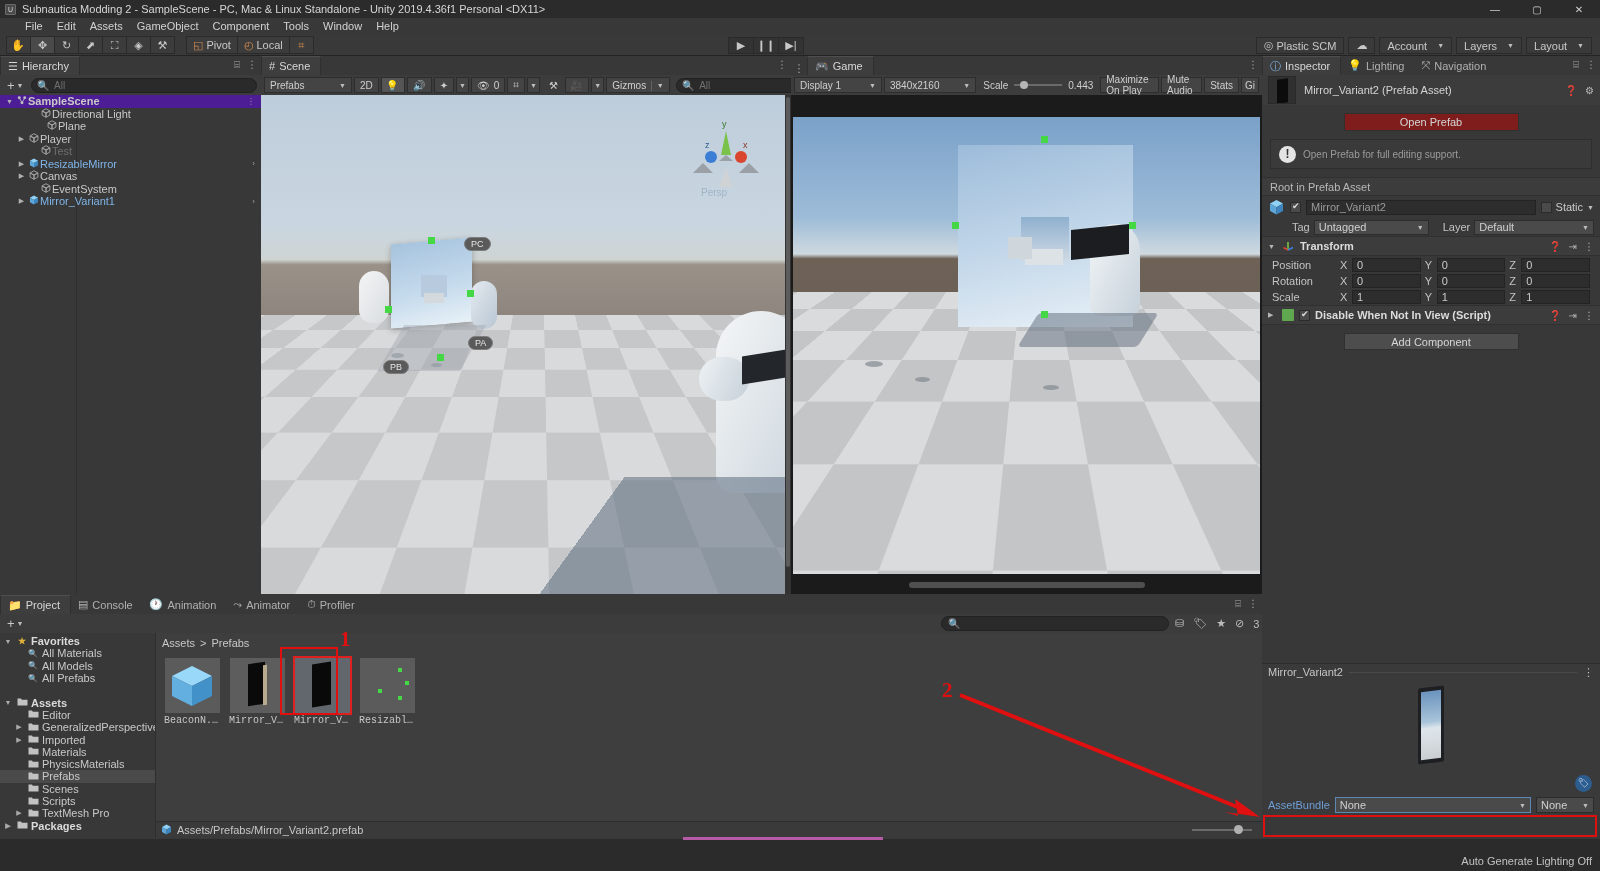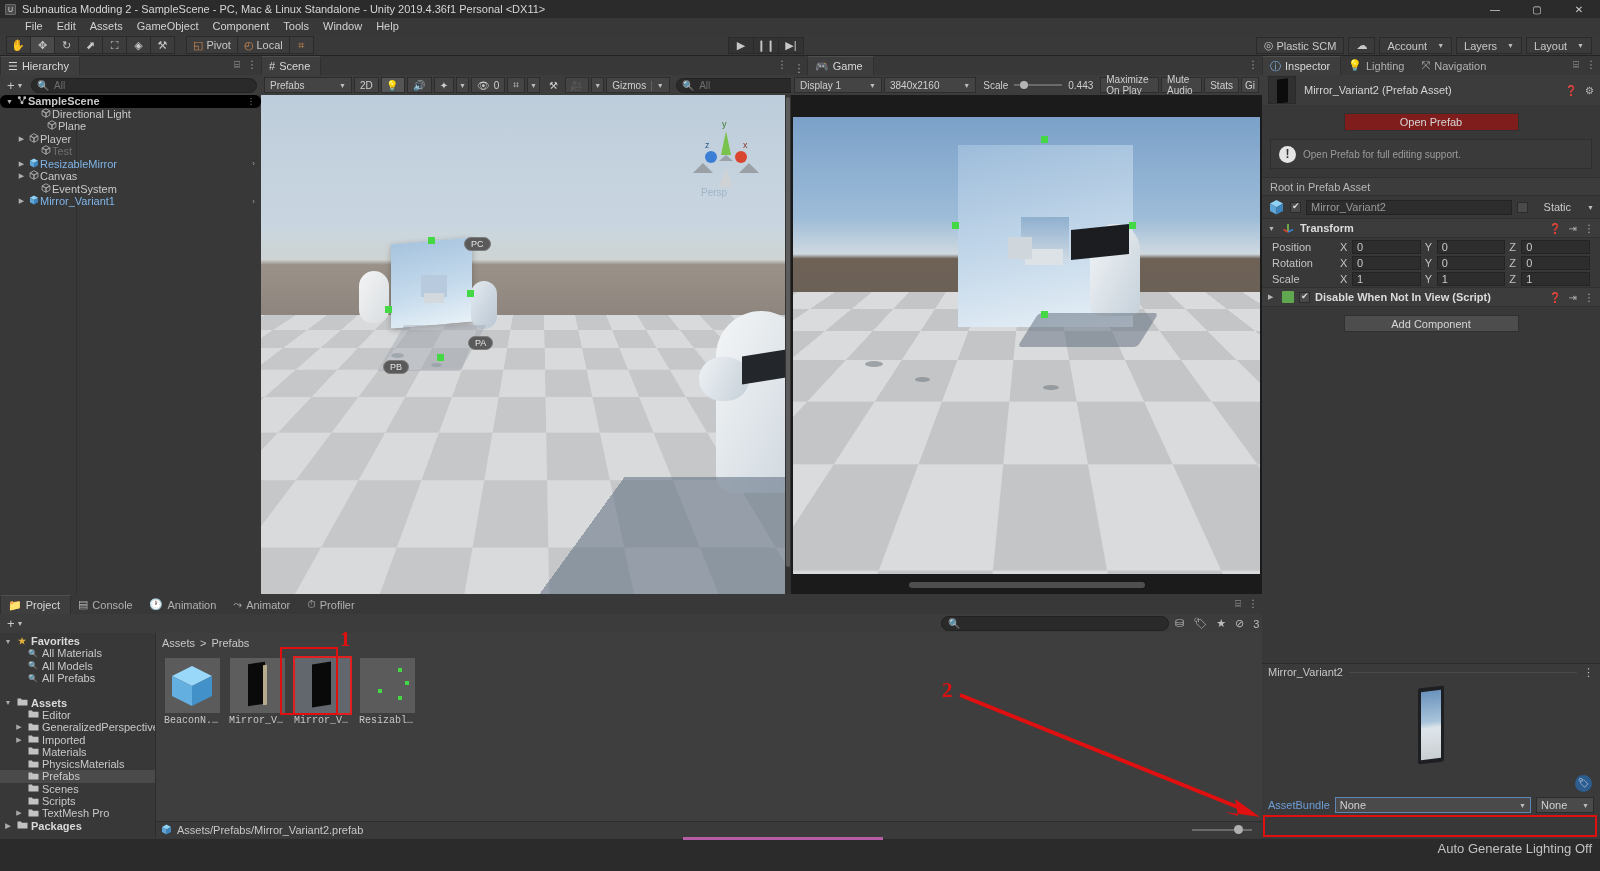--- a/index.html
+++ b/index.html
@@ -76,21 +76,21 @@
   
   #hierarchy { left:0; top:56px; width:261px; height:539px; background:#383838; }
   .h-toolbar { height:20px; background:#3c3c3c; display:flex; align-items:center; padding:0 4px; gap:4px;}
   .plus-btn { display:flex; align-items:center; gap:2px; color:#c8c8c8; font-size:13px; padding:0 3px; }
   .search-box {
     flex:1; height:15px; background:#2a2a2a; border:1px solid #212121; border-radius:8px;
     display:flex; align-items:center; padding:0 6px; gap:4px; color:#707070; font-size:10px;
   }
   .h-body { background:#383838; height:499px; position:relative; overflow:hidden; }
   .h-row { height:12.5px; display:flex; align-items:center; font-size:11px; color:#c9c9c9; padding-left:4px; white-space:nowrap;}
-  .h-row.selected { background:#000000;border-radius:6px; }
+  .h-row.selected { background:#4c1d95; }
   .h-row .arrow { width:11px; text-align:center; font-size:7px; color:#b0b0b0; flex:0 0 11px;}
   .h-row .gicon { width:13px; text-align:center; font-size:10px; flex:0 0 13px;}
   .h-row .chev-r { margin-left:auto; margin-right:6px; font-size:8px; color:#a0a0a0;}
   .blue-txt { color:#7fb4e8; }
   .dim-txt { color:#6e6e6e; }
 
   
   #sceneview { left:261px; top:56px; width:530px; height:539px; }
   #gameview { left:791px; top:56px; width:471px; height:539px; }
   .sv-toolbar { height:20px; background:#3c3c3c; display:flex; align-items:center; padding:0 3px; gap:2px; }
@@ -123,21 +123,21 @@
     display:flex; align-items:center; justify-content:center; font-weight:bold; font-size:12px; flex:0 0 17px;
   }
   .sec-label { height:19px; background:#3c3c3c; display:flex; align-items:center; padding-left:8px;
                font-size:11px; color:#b8b8b8; border-top:1px solid #303030; border-bottom:1px solid #303030;}
   .go-header { display:flex; align-items:center; height:22px; padding:0 6px; gap:5px; }
   .go-icon { width:17px; height:17px; position:relative; }
   .cbx { width:11px; height:11px; background:#4a4a4a; border:1px solid #2b2b2b; position:relative; flex:0 0 11px;}
   .cbx.checked::after { content:"✔"; position:absolute; left:1px; top:-2px; font-size:9px; color:#dadada;}
   .txtfield { height:15px; background:#2d2d2d; border:1px solid #232323; flex:1;
               display:flex; align-items:center; padding:0 4px; font-size:11px; color:#9a9a9a; }
-  .static-grp { display:flex; align-items:center; gap:16px; font-size:11px; color:#cacaca;}
+  .static-grp { display:flex; align-items:center; gap:4px; font-size:11px; color:#cacaca;}
   .tag-row { display:flex; align-items:center; height:18px; padding:0 6px 0 8px; gap:4px; font-size:11px;}
   .tag-row .lbl { color:#c3c3c3; }
   .dropfield { height:15px; background:#4a4a4a; border:1px solid #2c2c2c; display:flex; align-items:center;
                justify-content:space-between; padding:0 4px; font-size:11px; color:#d0d0d0;}
   .comp-header { display:flex; align-items:center; height:20px; padding:0 6px; gap:5px;
                  background:#3c3c3c; border-top:1px solid #303030; border-bottom:1px solid #303030;}
   .comp-header .tri { font-size:7px; color:#b6b6b6; width:9px;}
   .comp-title { font-size:11px; color:#dcdcdc; font-weight:bold; }
   .comp-icons { margin-left:auto; display:flex; gap:7px; color:#b3b3b3; font-size:10px;}
   .vec-row { display:flex; align-items:center; height:15px; margin:1px 6px 1px 0; padding-left:10px; gap:0;}
@@ -176,21 +176,21 @@
   .pj-status { position:absolute; left:0; bottom:0; width:100%; height:17px; background:#3a3a3a;
                display:flex; align-items:center; gap:5px; padding-left:5px; font-size:11px; color:#c7c7c7;
                border-top:1px solid #2e2e2e;}
   .zoom-slider { position:absolute; right:10px; bottom:3px; width:60px; height:11px; display:flex; align-items:center;}
   .zoom-slider .track { width:100%; height:2px; background:#6a6a6a;}
   .zoom-slider .knob { position:absolute; left:42px; width:9px; height:9px; border-radius:50%; background:#b0b0b0;}
 
   
   .statusbar { position:absolute; left:0; bottom:0; width:1600px; height:32px; background:#2b2b2b;}
   .sb-progress { position:absolute; left:683px; top:-2px; width:200px; height:3px; background:#b65ba6;}
-  .agl { position:absolute; right:8px; top:2px; font-size:13px; color:#c2c2c2;}
+  .agl { position:absolute; right:8px; top:16px; font-size:11px; color:#c2c2c2;}
 
   
   .anno-num { position:absolute; color:#e11010; font-size:21px; font-weight:bold; font-family:"Liberation Serif", serif;}
   .red-box { position:absolute; border:2px solid #e11010; pointer-events:none; }
   svg.arrow-svg { position:absolute; pointer-events:none; }
 
   
   .sky { position:absolute; left:0; top:0; width:100%; height:100%; }
   .handle { position:absolute; width:7px; height:7px; background:#45d845; }
   .pill { position:absolute; background:#5a5a5a; border:1px solid #7d7d7d; border-radius:9px;
@@ -634,20 +634,32 @@
         </div>
         <div class="cbx checked"></div>
         <div class="txtfield">Mirror_Variant2</div>
         <div class="static-grp">
           <div class="cbx"></div>
           <span>Static</span>
           <span class="caret">▼</span>
         </div>
       </div>
 
+      <div class="tag-row">
+        <span class="lbl" style="margin-left:22px;">Tag</span>
+        <div class="dropfield" style="width:115px;">
+          <span>Untagged</span>
+          <span class="caret">▼</span>
+        </div>
+        <span class="lbl" style="margin-left:10px;">Layer</span>
+        <div class="dropfield" style="flex:1;">
+          <span>Default</span>
+          <span class="caret">▼</span>
+        </div>
+      </div>
 
       <div class="comp-header">
         <span class="tri">▼</span>
         <span>
           <svg width="13" height="13" viewBox="0 0 13 13">
             <line x1="6" y1="11" x2="6" y2="3" stroke="#7bc24b" stroke-width="1.6"></line>
             <line x1="6" y1="11" x2="1.5" y2="8.5" stroke="#d9452e" stroke-width="1.6"></line>
             <line x1="6" y1="11" x2="11" y2="8.5" stroke="#3a7fd5" stroke-width="1.6"></line>
           </svg>
         </span>

